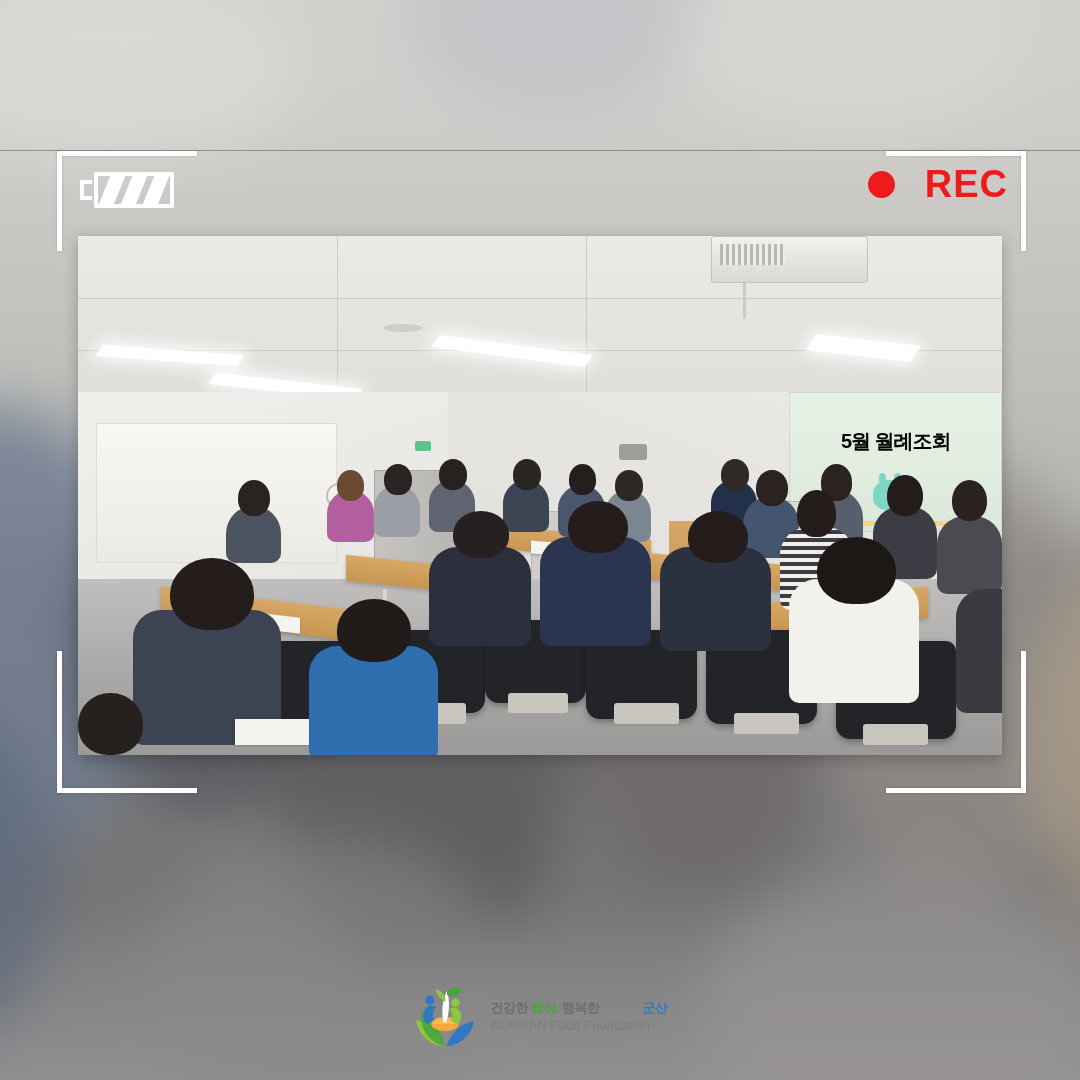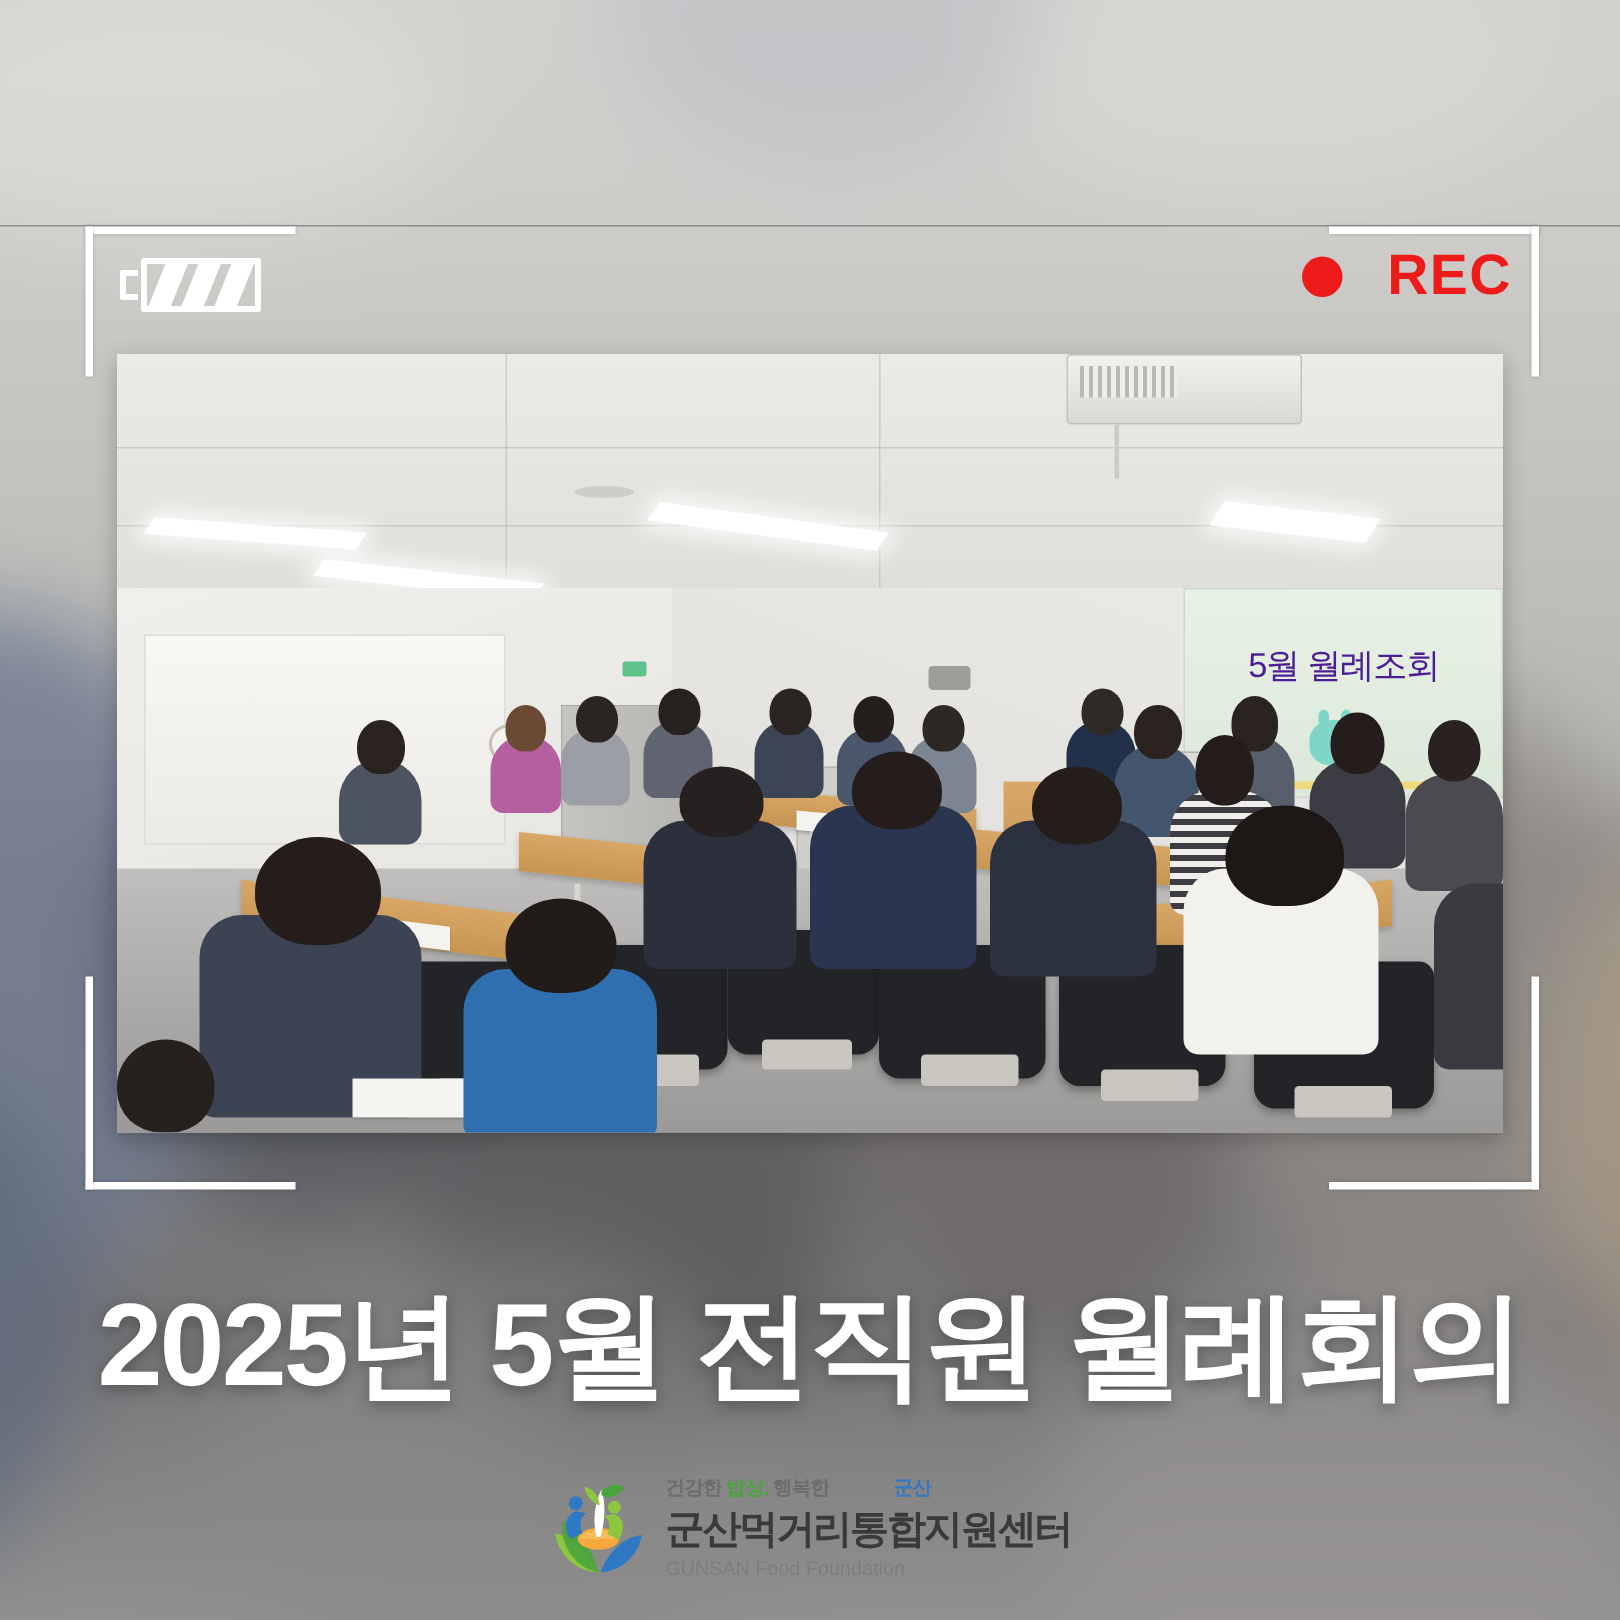--- a/index.html
+++ b/index.html
@@ -163,21 +163,21 @@
   .ph-proj-stem { left:72%; top:9%; width:3px; height:7%; background:#cbcac6; }
   .ph-proj-grid { left:69.5%; top:1.5%; width:7%; height:4%;
     background:repeating-linear-gradient(90deg,#b9b8b4 0 3px,#eeedea 3px 6px); }
 
   
   .ph-screen { left:77%; top:30%; width:23%; height:27%;
     background:linear-gradient(180deg,#e8f1e6 0%,#dbe9d9 100%);
     border:1px solid #cfd8cd; }
   .ph-screen-txt {
     left:77%; top:37%; width:23%;
-    text-align:center; color:#4c1d95; font-weight:normal; font-size:23px;
+    text-align:center; color:#000000; font-weight:bold; font-size:20px;
     letter-spacing:-1px;
   }
   .ph-dino { left:86%; top:47%; width:34px; height:30px;
     background:#7fd6c6; border-radius:45% 45% 40% 40%; }
   .ph-dino::before { content:""; position:absolute; left:6px; top:-7px;
     width:7px; height:9px; background:#7fd6c6; border-radius:50% 50% 0 0; }
   .ph-dino::after  { content:""; position:absolute; right:6px; top:-7px;
     width:7px; height:9px; background:#7fd6c6; border-radius:50% 50% 0 0; }
   .ph-lamp { left:81%; top:48%; width:22px; height:10px;
     background:#f2a08f; border-radius:10px 10px 2px 2px; transform:rotate(-18deg); }
@@ -408,21 +408,20 @@
     <div class="torso" style="left:77%;top:66%;width:14%;height:24%;background:#f2f1ec;"></div>
     <div class="head" style="left:80%;top:58%;width:8.5%;height:13%;background:#1d1715;"></div>
 
     <div class="torso" style="left:95%;top:68%;width:8%;height:24%;background:#3a3a40;"></div>
 
     <div class="head" style="left:0%;top:88%;width:7%;height:12%;background:#26201e;"></div>
     <div class="torso" style="left:16%;top:52%;width:6%;height:11%;background:#4b5460;"></div>
     <div class="head" style="left:17.3%;top:47%;width:3.5%;height:7%;background:#2a2320;"></div>
   </div>
 
-  <div class="headline">2025년 5월 전직원 월례회의</div>
 
   <div class="logo">
     <div class="logo-mark">
       <svg viewBox="0 0 100 100" width="66" height="66">
 
         <path d="M50 96 A46 46 0 0 1 6 56 C26 62 40 76 50 96 Z" fill="#8dc63f"></path>
         <path d="M50 96 A46 46 0 0 1 14 44 C32 54 44 72 50 96 Z" fill="#4aa43c" opacity=".9"></path>
 
         <path d="M52 96 A46 46 0 0 0 94 58 C76 60 60 74 52 96 Z" fill="#2f79c4"></path>
 
@@ -440,18 +439,17 @@
         <path d="M50 28 C42 24 36 16 36 9 C46 12 51 20 51 28 Z" fill="#8dc63f"></path>
       </svg>
     </div>
     <div class="logo-text">
       <div class="logo-tag">
         <span>건강한</span>
         <span class="g">밥상,</span>
         <span>행복한</span>
         <span class="b">군산</span>
       </div>
-      <div class="logo-name">군산먹거리통합지원센터</div>
       <div class="logo-sub">GUNSAN Food Foundation</div>
     </div>
   </div>
 
 </div>
 
 </body></html>

